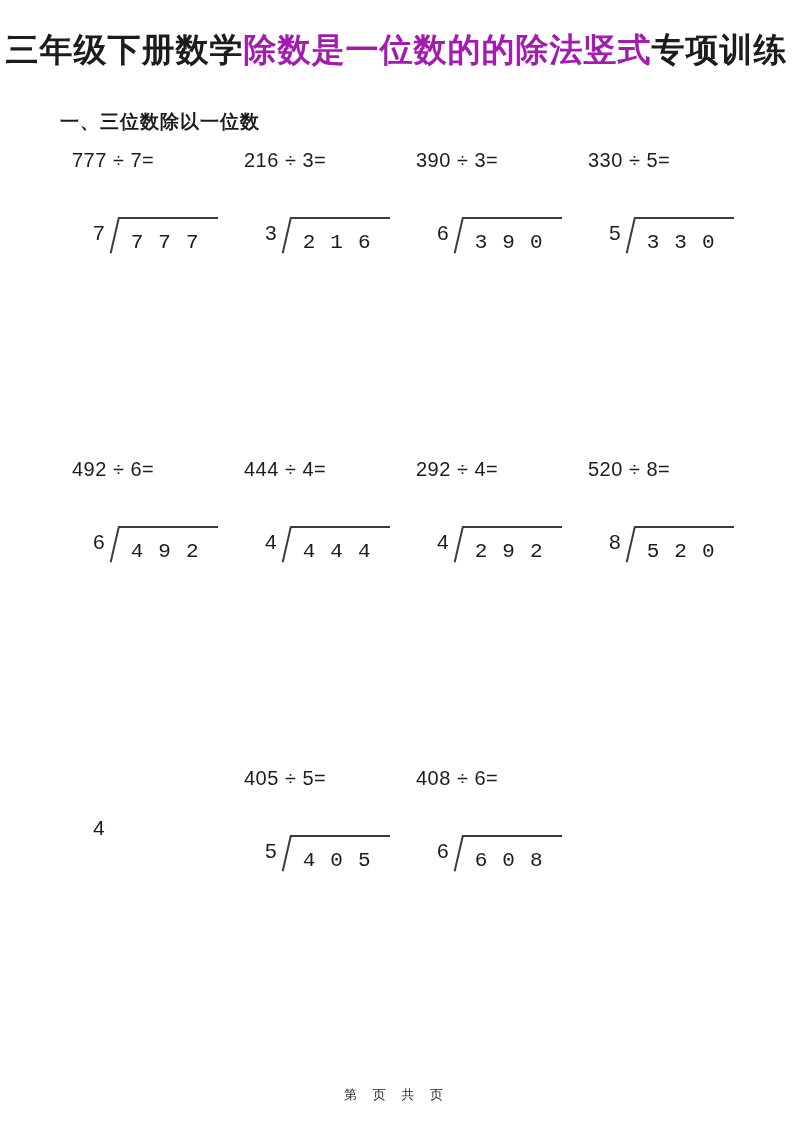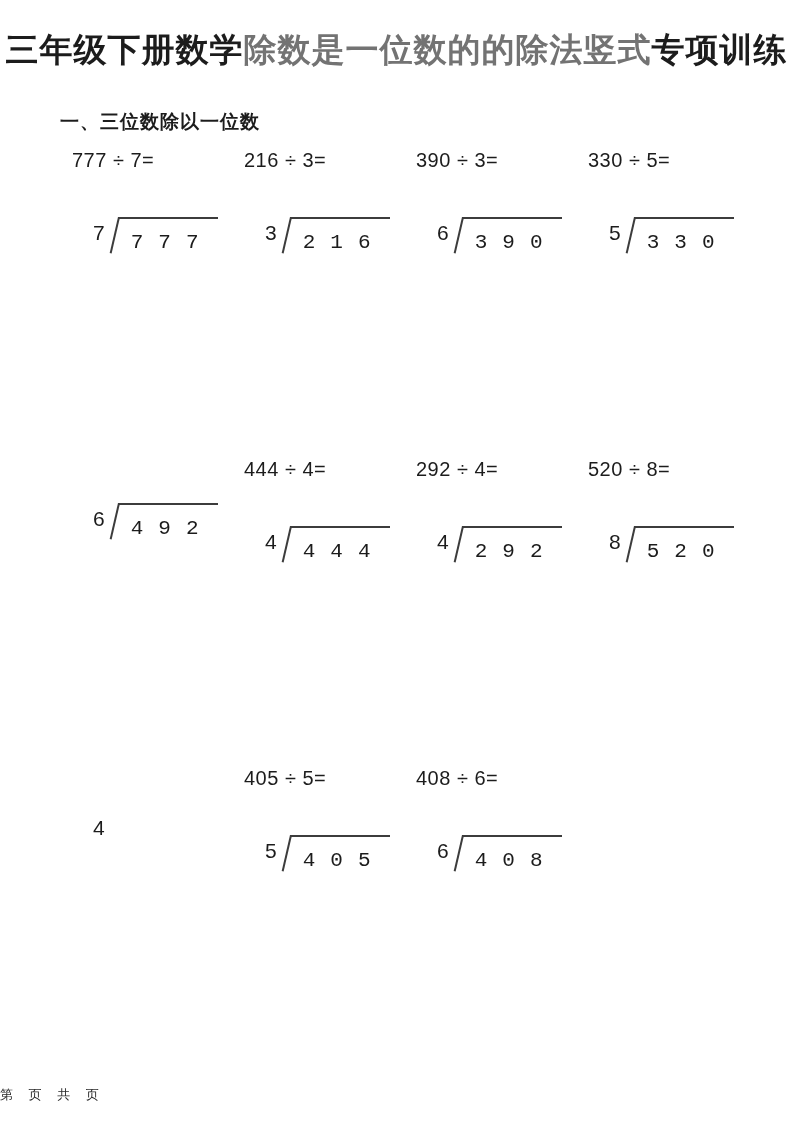--- a/index.html
+++ b/index.html
@@ -74,33 +74,33 @@
     height: 37px;
     background: #3c3c3c;
     transform-origin: top left;
     transform: rotate(13deg);
   }
   .footer {
     position: absolute;
     top: 1086px;
     left: 0;
     width: 100%;
-    text-align: left;
+    text-align: center;
     font-size: 13px;
     letter-spacing: 6px;
     color: #2a2a2a;
   }
 </style>
 </head>
 <body>
 
 <div class="sheet">
 
   <div class="title">
-    <span>三年级下册数学</span><span style="color: #737373;">除数是一位数的的除法竖式</span><span>专项训练</span>
+    <span>三年级下册数学</span><span style="color: #a21caf;">除数是一位数的的除法竖式</span><span>专项训练</span>
   </div>
 
   <div class="section-heading">一、三位数除以一位数</div>
 
   <div class="problems">
 
     <div class="problem">
       <div class="equation">777 ÷ 7=</div>
       <div class="longdiv">
         <span class="divisor">7</span>
@@ -126,20 +126,21 @@
 
     <div class="problem">
       <div class="equation">330 ÷ 5=</div>
       <div class="longdiv">
         <span class="divisor">5</span>
         <span class="dividend">330</span>
       </div>
     </div>
 
     <div class="problem">
+      <div class="equation">492 ÷ 6=</div>
       <div class="longdiv">
         <span class="divisor">6</span>
         <span class="dividend">492</span>
       </div>
     </div>
 
     <div class="problem">
       <div class="equation">444 ÷ 4=</div>
       <div class="longdiv">
         <span class="divisor">4</span>
@@ -175,21 +176,21 @@
         <span class="divisor">5</span>
         <span class="dividend">405</span>
       </div>
     </div>
 
 
     <div class="problem">
       <div class="equation">408 ÷ 6=</div>
       <div class="longdiv">
         <span class="divisor">6</span>
-        <span class="dividend">408</span>
+        <span class="dividend">608</span>
       </div>
     </div>
 
   </div>
 
   <div class="footer">第 页 共  页</div>
 
 </div>
 
 </body></html>

